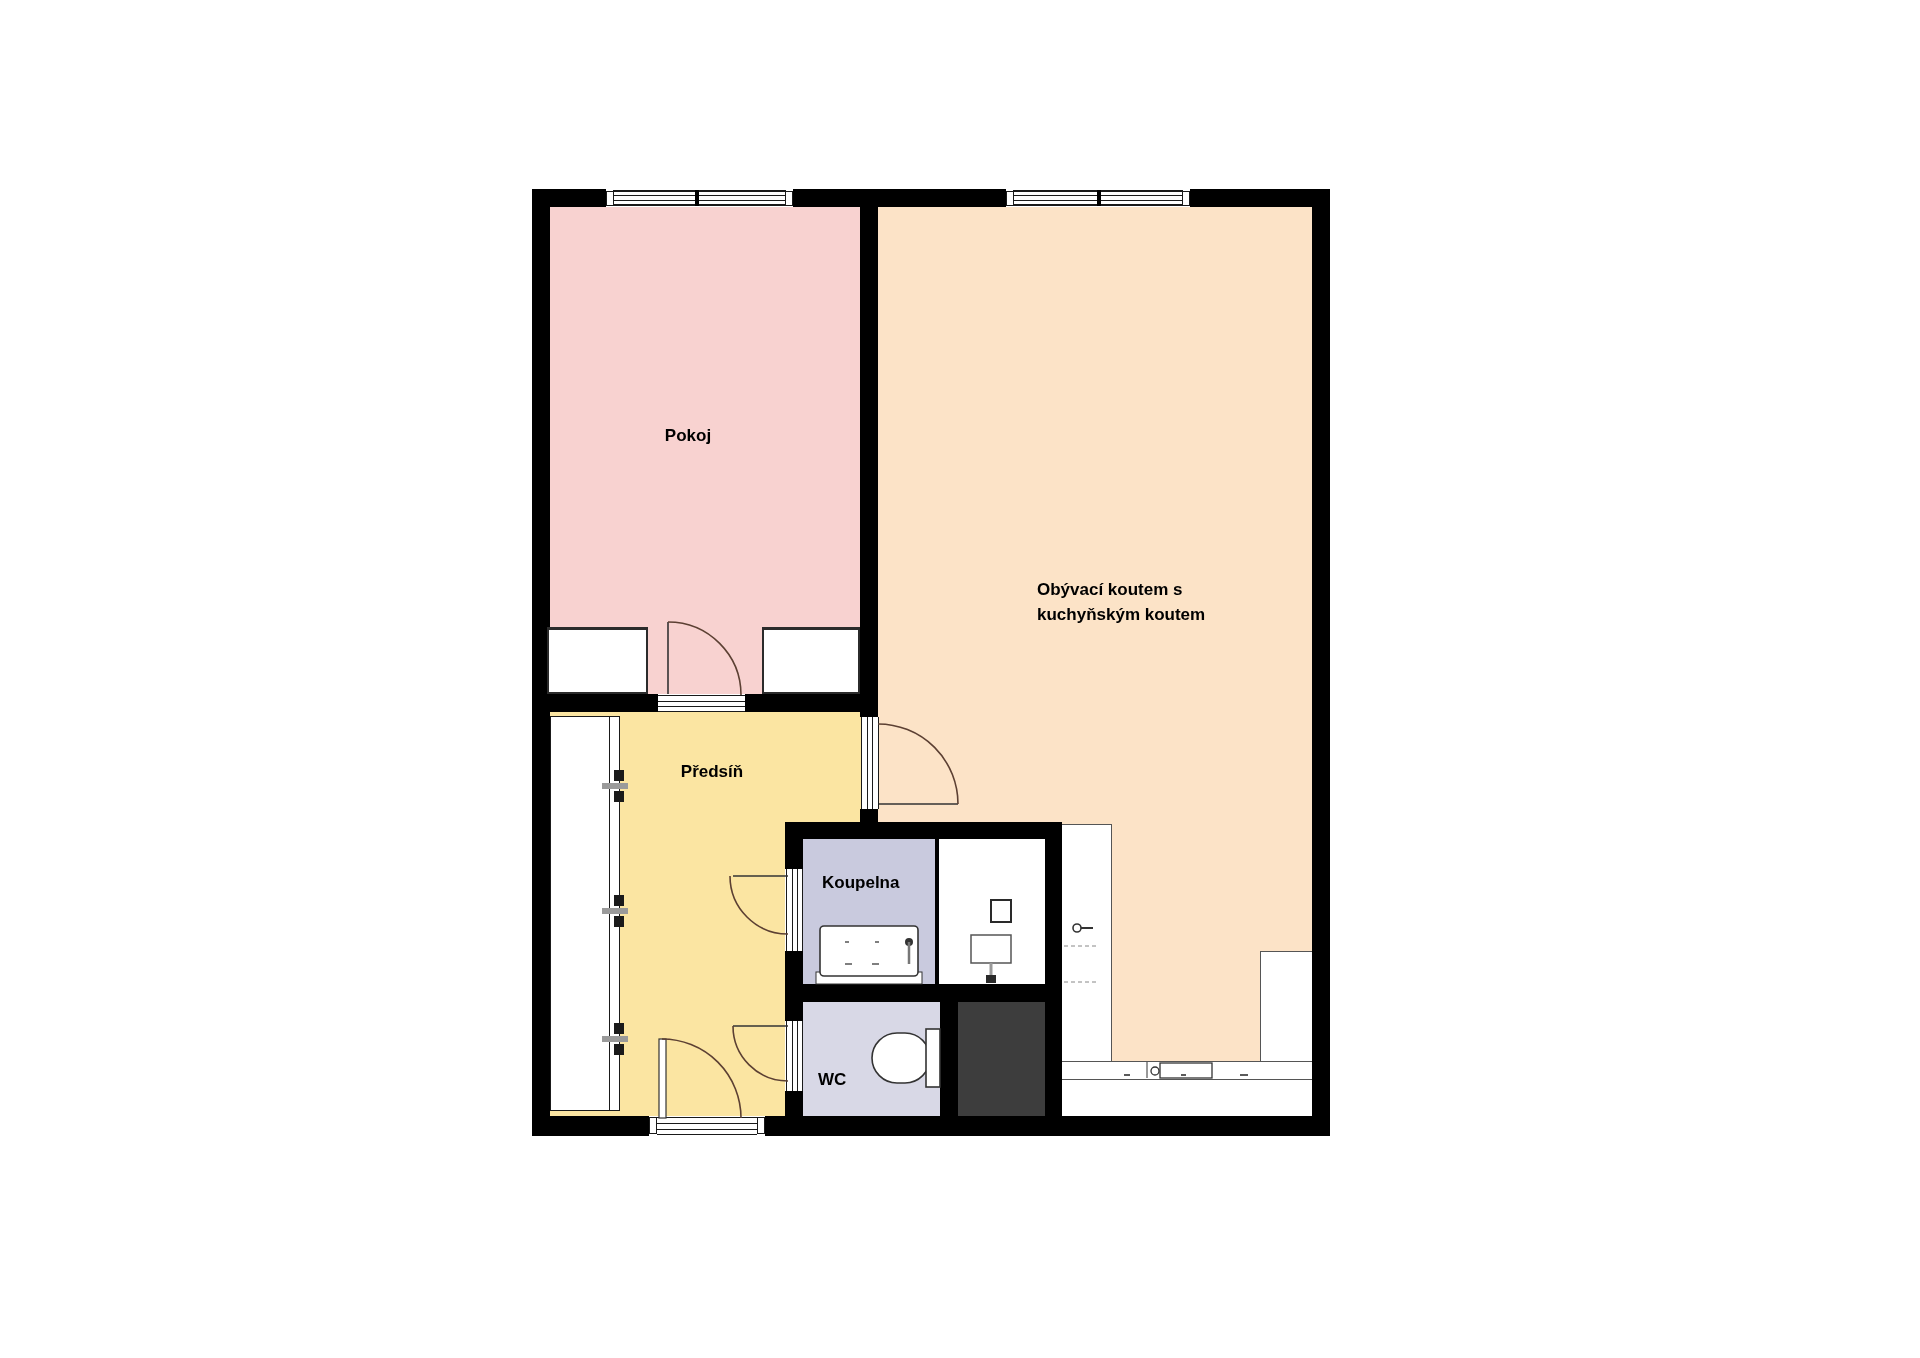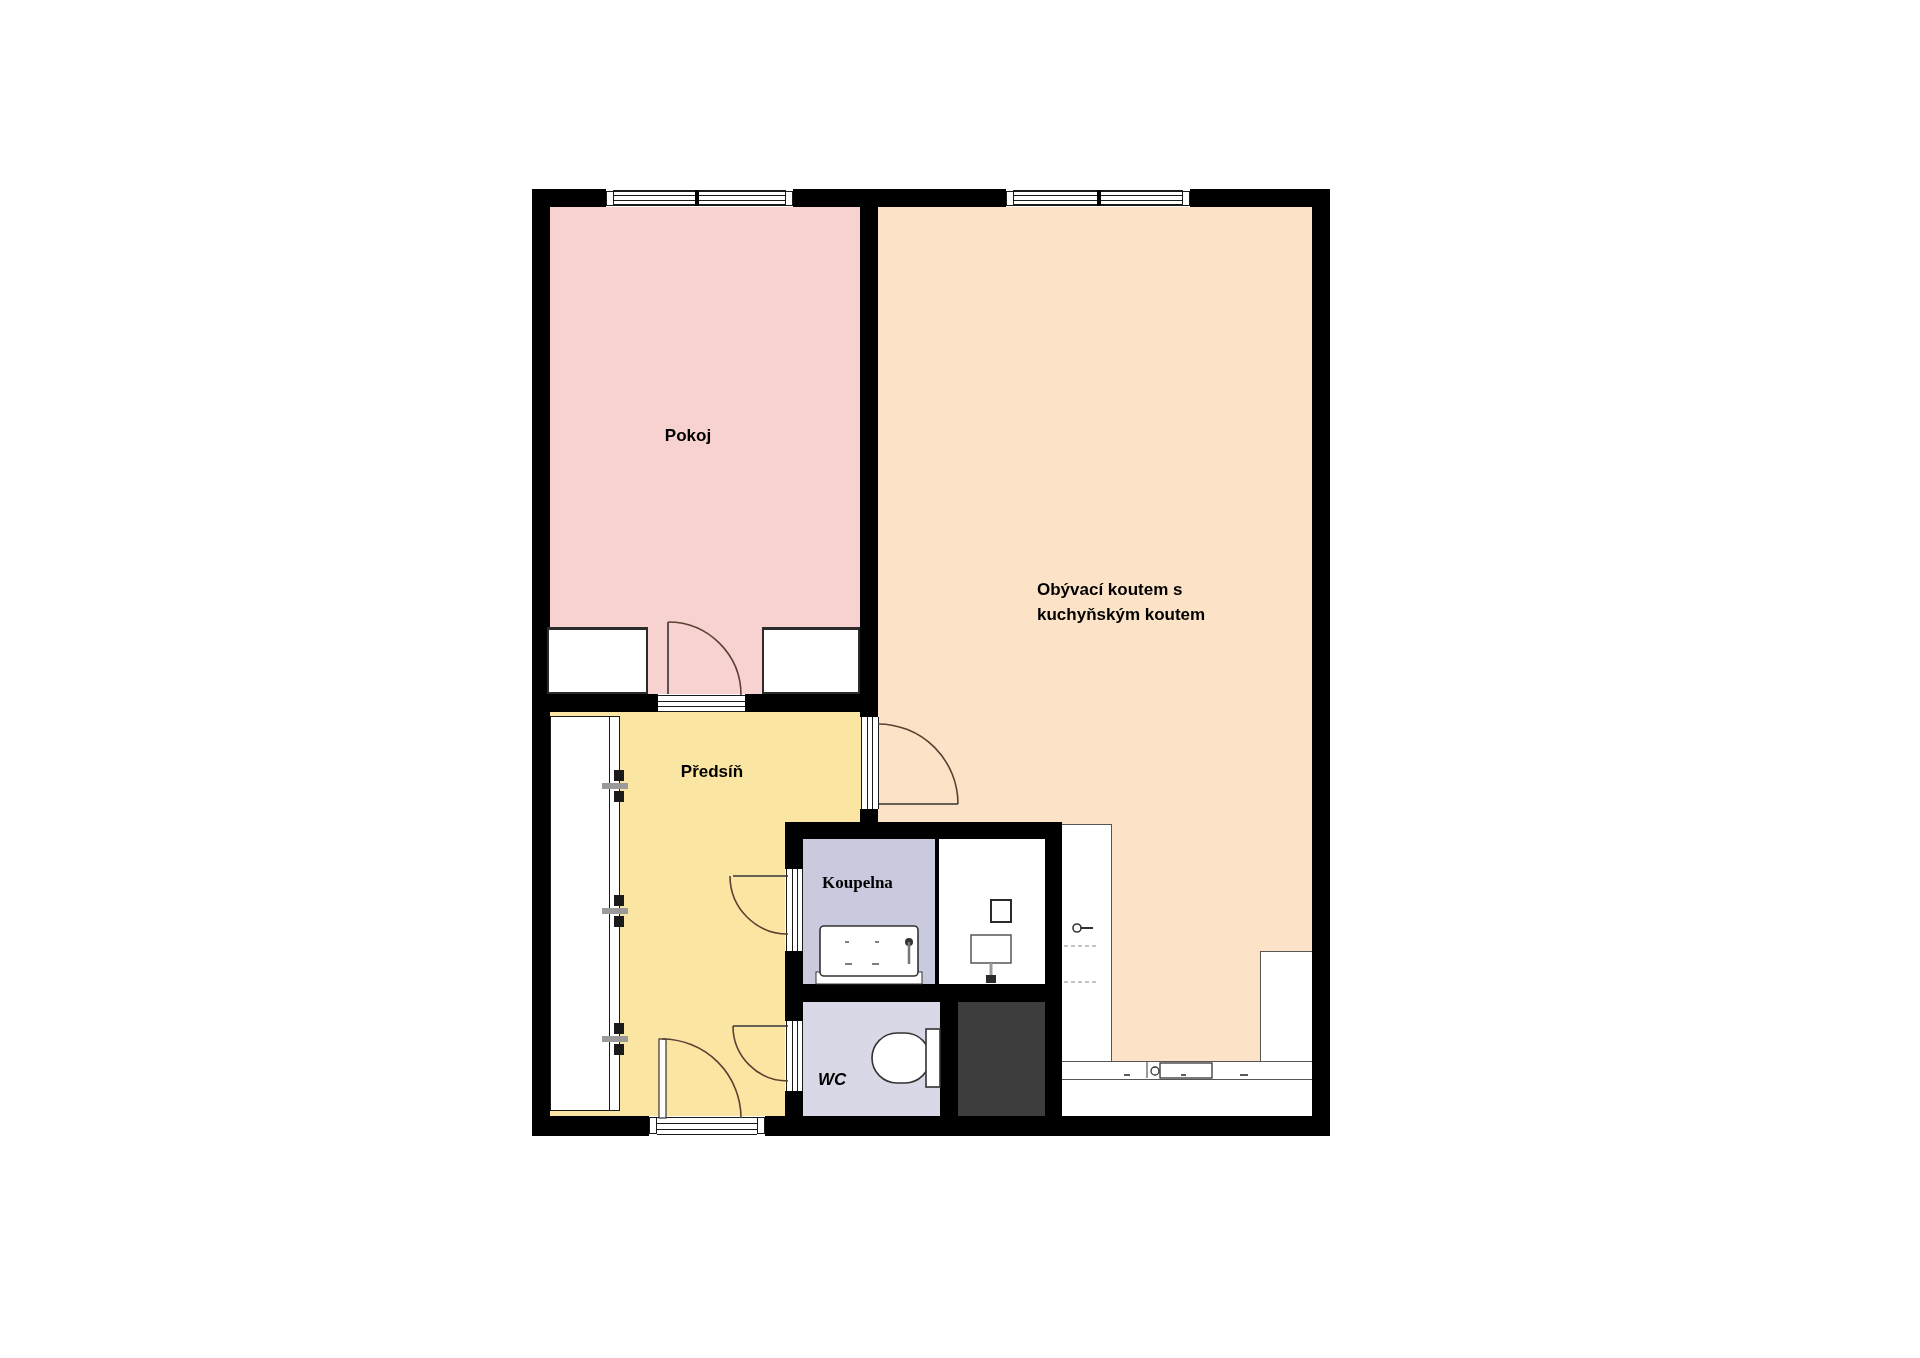--- a/index.html
+++ b/index.html
@@ -195,16 +195,16 @@
       <line x1="1240" y1="1061" x2="1248" y2="1061" stroke-width="1.6"></line>
     </g>
   </svg>
 
   <div class="room-label center" style="left:613px;top:409px;width:150px;">Pokoj</div>
   <div class="room-label" style="left:1037px;top:563px;">
     <div>Obývací koutem s</div>
     <div>kuchyňským koutem</div>
   </div>
   <div class="room-label center" style="left:637px;top:745px;width:150px;">Předsíň</div>
-  <div class="room-label" style="left:822px;top:856px;font-family:Liberation Serif, serif;">Koupelna</div>
-  <div class="room-label" style="left:818px;top:1053px;font-style:italic;">WC</div>
+  <div class="room-label" style="left:822px;top:856px;">Koupelna</div>
+  <div class="room-label" style="left:818px;top:1053px;">WC</div>
 
 </div>
 
 </body></html>

